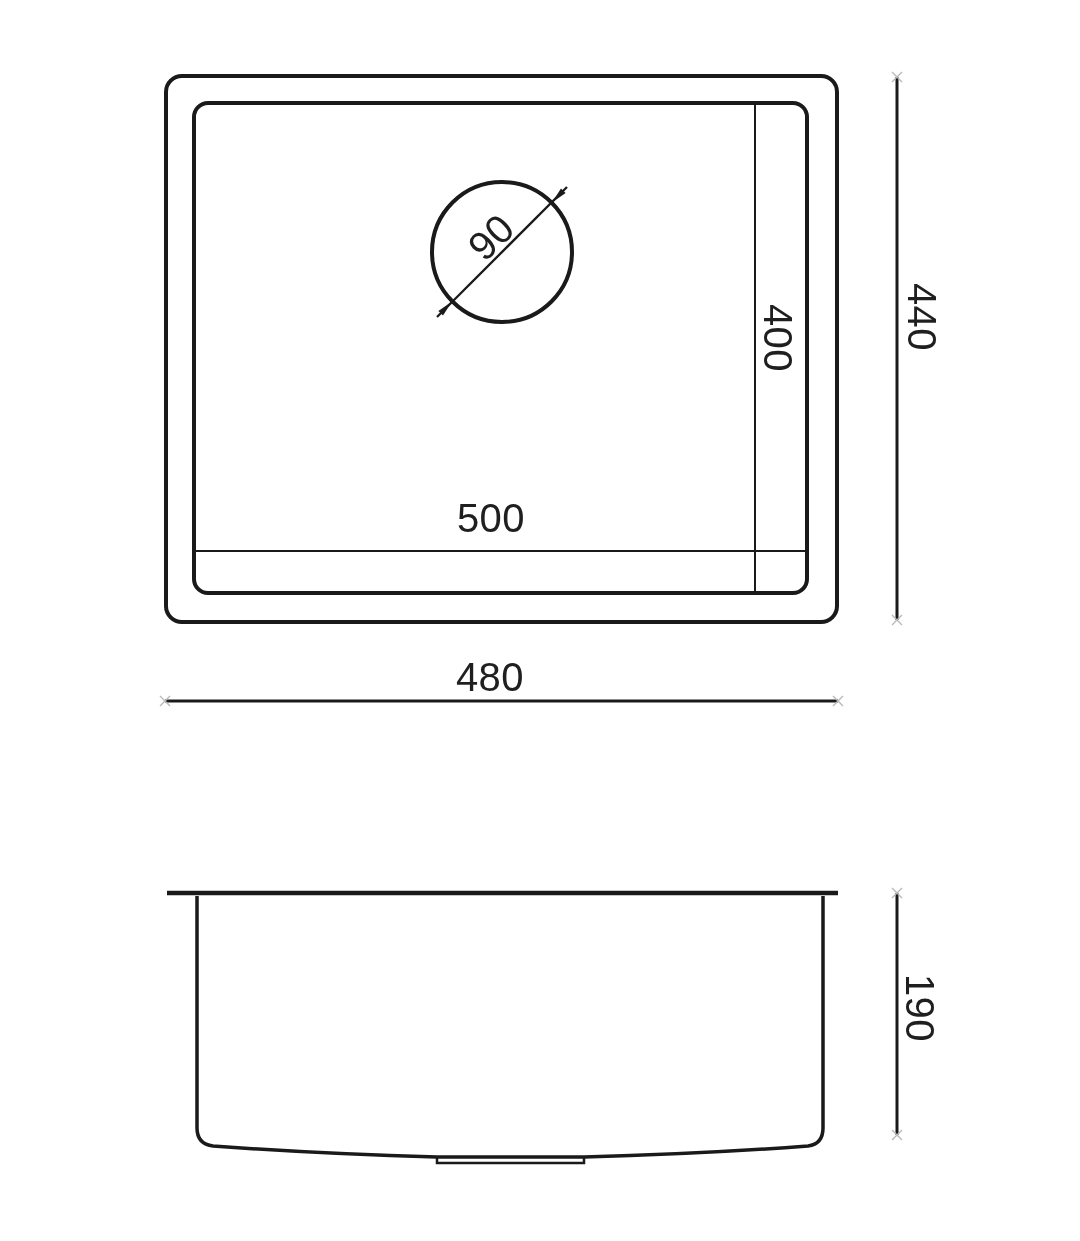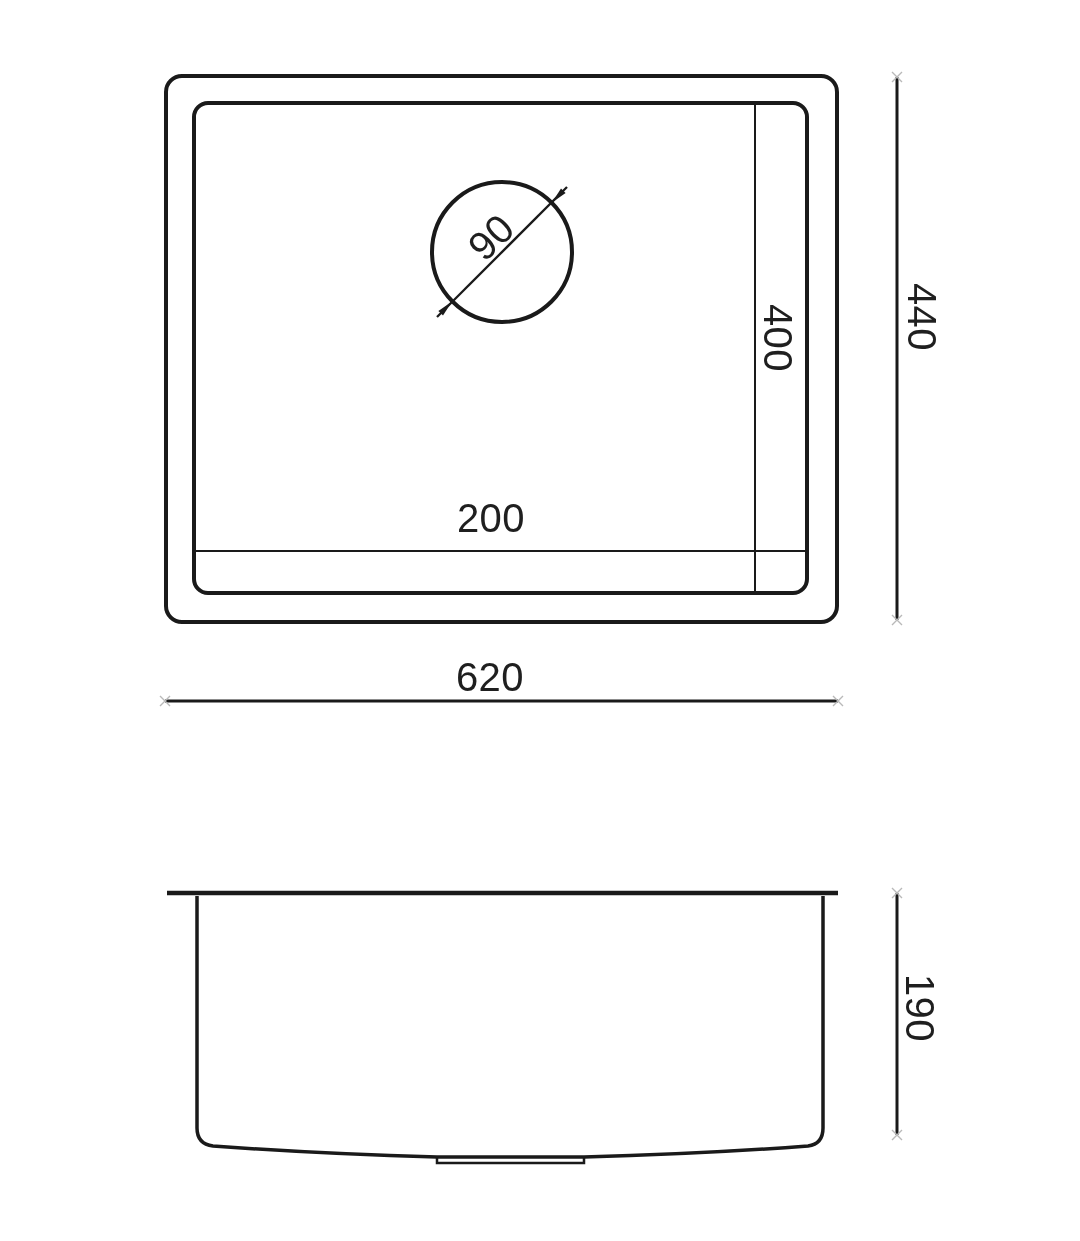--- a/index.html
+++ b/index.html
@@ -94,18 +94,18 @@
       <path stroke-width="2.5" d="M 437 1157 L 437 1163 L 584 1163 L 584 1157"></path>
     </g>
   </svg>
 
   <span class="dim-label rot-45" style="left:491px; top:237px;">90</span>
 
   <span class="dim-label rot90" style="left:778px; top:338px;">400</span>
 
   <span class="dim-label rot90" style="left:922px; top:317px;">440</span>
 
-  <span class="dim-label" style="left:491px; top:518px;">200</span>
+  <span class="dim-label" style="left:491px; top:518px;">500</span>
 
-  <span class="dim-label" style="left:490px; top:677px;">620</span>
+  <span class="dim-label" style="left:490px; top:677px;">480</span>
 
   <span class="dim-label rot90" style="left:920px; top:1008px;">190</span>
 </div>
 
 </body></html>

